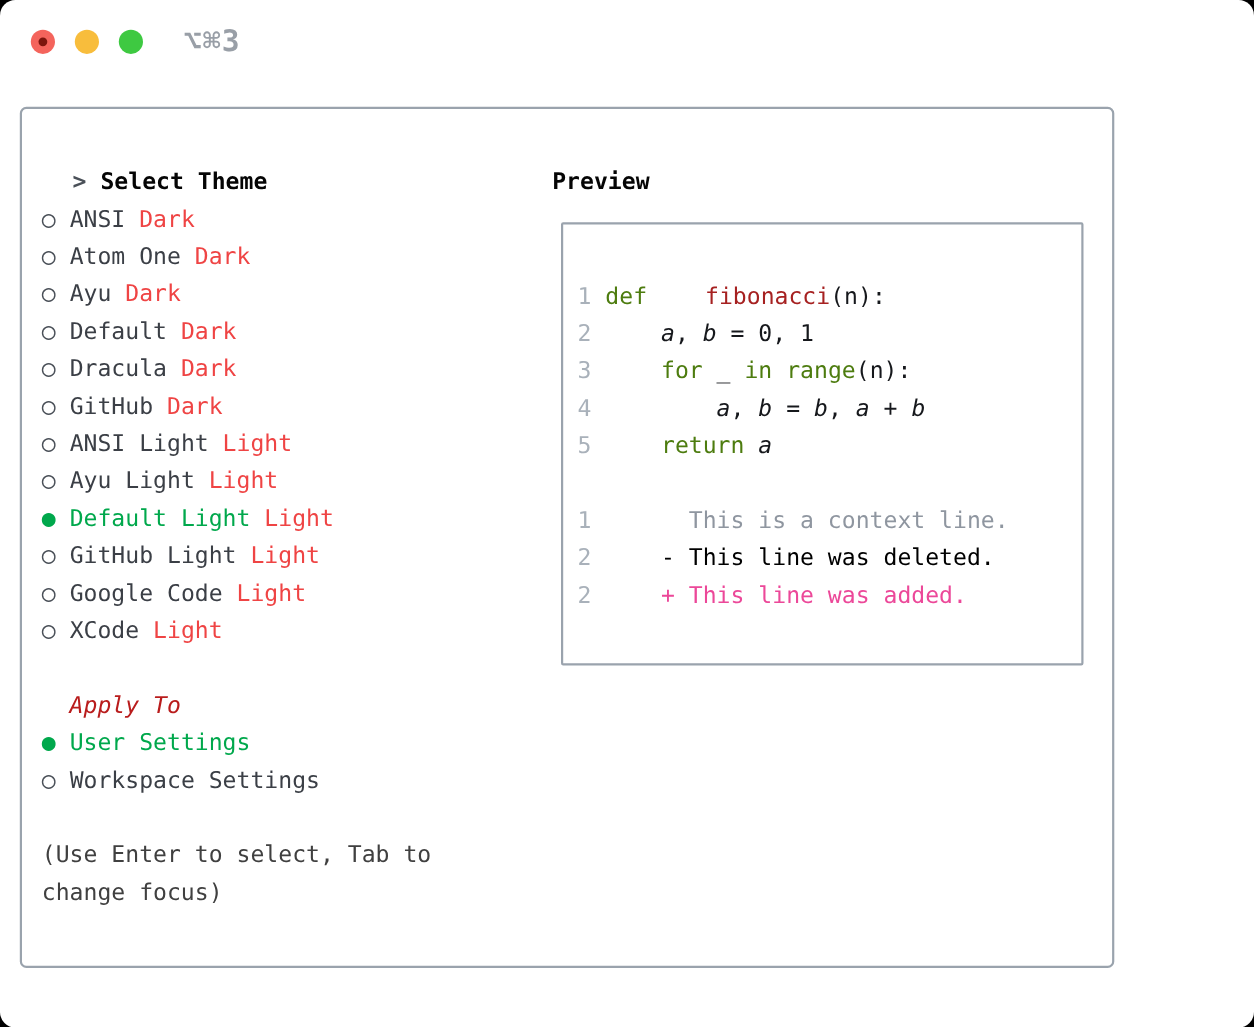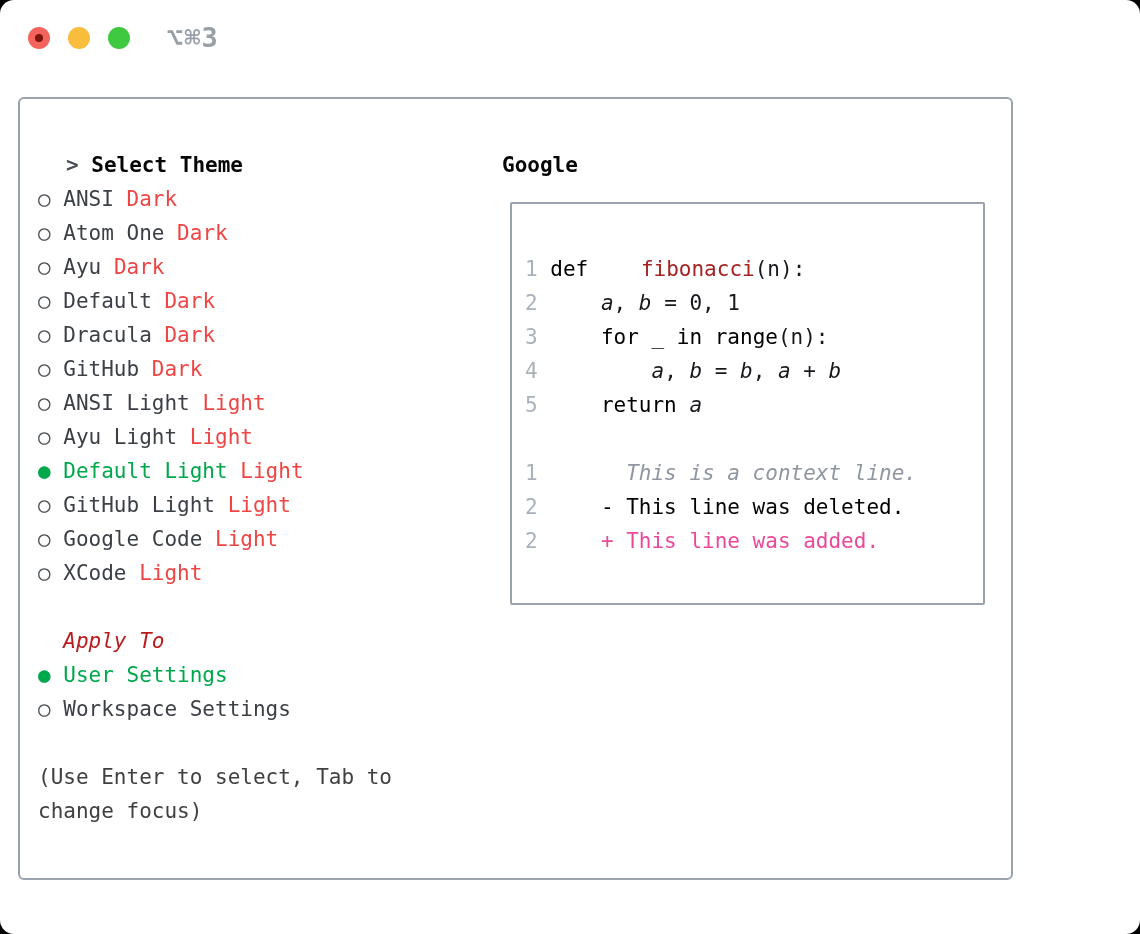--- a/index.html
+++ b/index.html
@@ -29,39 +29,39 @@
   .subheader-row{color:#b91c1c;font-style:italic;}
   .spacer{height:34px;}
   .hint{color:#404040;height:34px;}
   
   #preview-header{position:absolute;left:502px;top:148px;font-size:21px;line-height:34px;font-weight:bold;color:#050505;}
   #preview-box{position:absolute;left:510px;top:202px;width:475px;height:403px;box-sizing:border-box;
                border:2px solid #9aa3ad;border-radius:2px;padding:48px 0 0 13px;
                font-size:21px;line-height:34px;white-space:pre;overflow:hidden;color:#16181c;}
   .pline{height:34px;}
   .lnum{color:#a9b1ba;}
-  .kw{color:#000000;}
+  .kw{color:#4d7c0f;}
   .fn{color:#a62121;margin-left:40px;}
   .id{font-style:italic;}
-  .ctx{color:#8f96a0;font-style:italic;}
+  .ctx{color:#8f96a0;}
   .del{color:#000000;}
   .add{color:#ec4899;}
 </style>
 </head>
 <body>
 
 <div id="window">
 
   <div class="tl" id="tl-close">
       <span class="dot"></span>
     </div>
   <div class="tl" id="tl-min"></div>
   <div class="tl" id="tl-max"></div>
   <div id="window-title">⌥⌘3</div>
 
   <div id="panel"></div>
 
   <div id="left-col"><div class="row header-row"><span class="mk">&gt;</span><span> Select Theme</span></div><div class="row"><span class="mk">○</span><span class="name"> ANSI</span><span class="variant"> Dark</span></div><div class="row"><span class="mk">○</span><span class="name"> Atom One</span><span class="variant"> Dark</span></div><div class="row"><span class="mk">○</span><span class="name"> Ayu</span><span class="variant"> Dark</span></div><div class="row"><span class="mk">○</span><span class="name"> Default</span><span class="variant"> Dark</span></div><div class="row"><span class="mk">○</span><span class="name"> Dracula</span><span class="variant"> Dark</span></div><div class="row"><span class="mk">○</span><span class="name"> GitHub</span><span class="variant"> Dark</span></div><div class="row"><span class="mk">○</span><span class="name"> ANSI Light</span><span class="variant"> Light</span></div><div class="row"><span class="mk">○</span><span class="name"> Ayu Light</span><span class="variant"> Light</span></div><div class="row selected"><span class="mk">●</span><span class="name"> Default Light</span><span class="variant"> Light</span></div><div class="row"><span class="mk">○</span><span class="name"> GitHub Light</span><span class="variant"> Light</span></div><div class="row"><span class="mk">○</span><span class="name"> Google Code</span><span class="variant"> Light</span></div><div class="row"><span class="mk">○</span><span class="name"> XCode</span><span class="variant"> Light</span></div><div class="spacer"></div><div class="row subheader-row"><span>  Apply To</span></div><div class="row selected"><span class="mk">●</span><span class="name"> User Settings</span></div><div class="row"><span class="mk">○</span><span class="name"> Workspace Settings</span></div><div class="spacer"></div><div class="hint">(Use Enter to select, Tab to</div><div class="hint">change focus)</div></div>
 
-  <div id="preview-header">Google</div>
+  <div id="preview-header">Preview</div>
   <div id="preview-box"><div class="pline"><span class="lnum">1</span> <span class="kw">def</span><span> </span><span class="fn">fibonacci</span><span>(n):</span></div><div class="pline"><span class="lnum">2</span> <span>    </span><span class="id">a</span><span>, </span><span class="id">b</span><span> = 0, 1</span></div><div class="pline"><span class="lnum">3</span> <span>    </span><span class="kw">for</span><span> _ </span><span class="kw">in</span><span> </span><span class="kw">range</span><span>(n):</span></div><div class="pline"><span class="lnum">4</span> <span>        </span><span class="id">a</span><span>, </span><span class="id">b</span><span> = </span><span class="id">b</span><span>, </span><span class="id">a</span><span> + </span><span class="id">b</span></div><div class="pline"><span class="lnum">5</span> <span>    </span><span class="kw">return</span><span> </span><span class="id">a</span></div><div class="pline"> </div><div class="pline"><span class="lnum">1</span> <span class="ctx">      This is a context line.</span></div><div class="pline"><span class="lnum">2</span> <span class="del">    - This line was deleted.</span></div><div class="pline"><span class="lnum">2</span> <span class="add">    + This line was added.</span></div></div>
 
 </div>
 
 </body></html>

